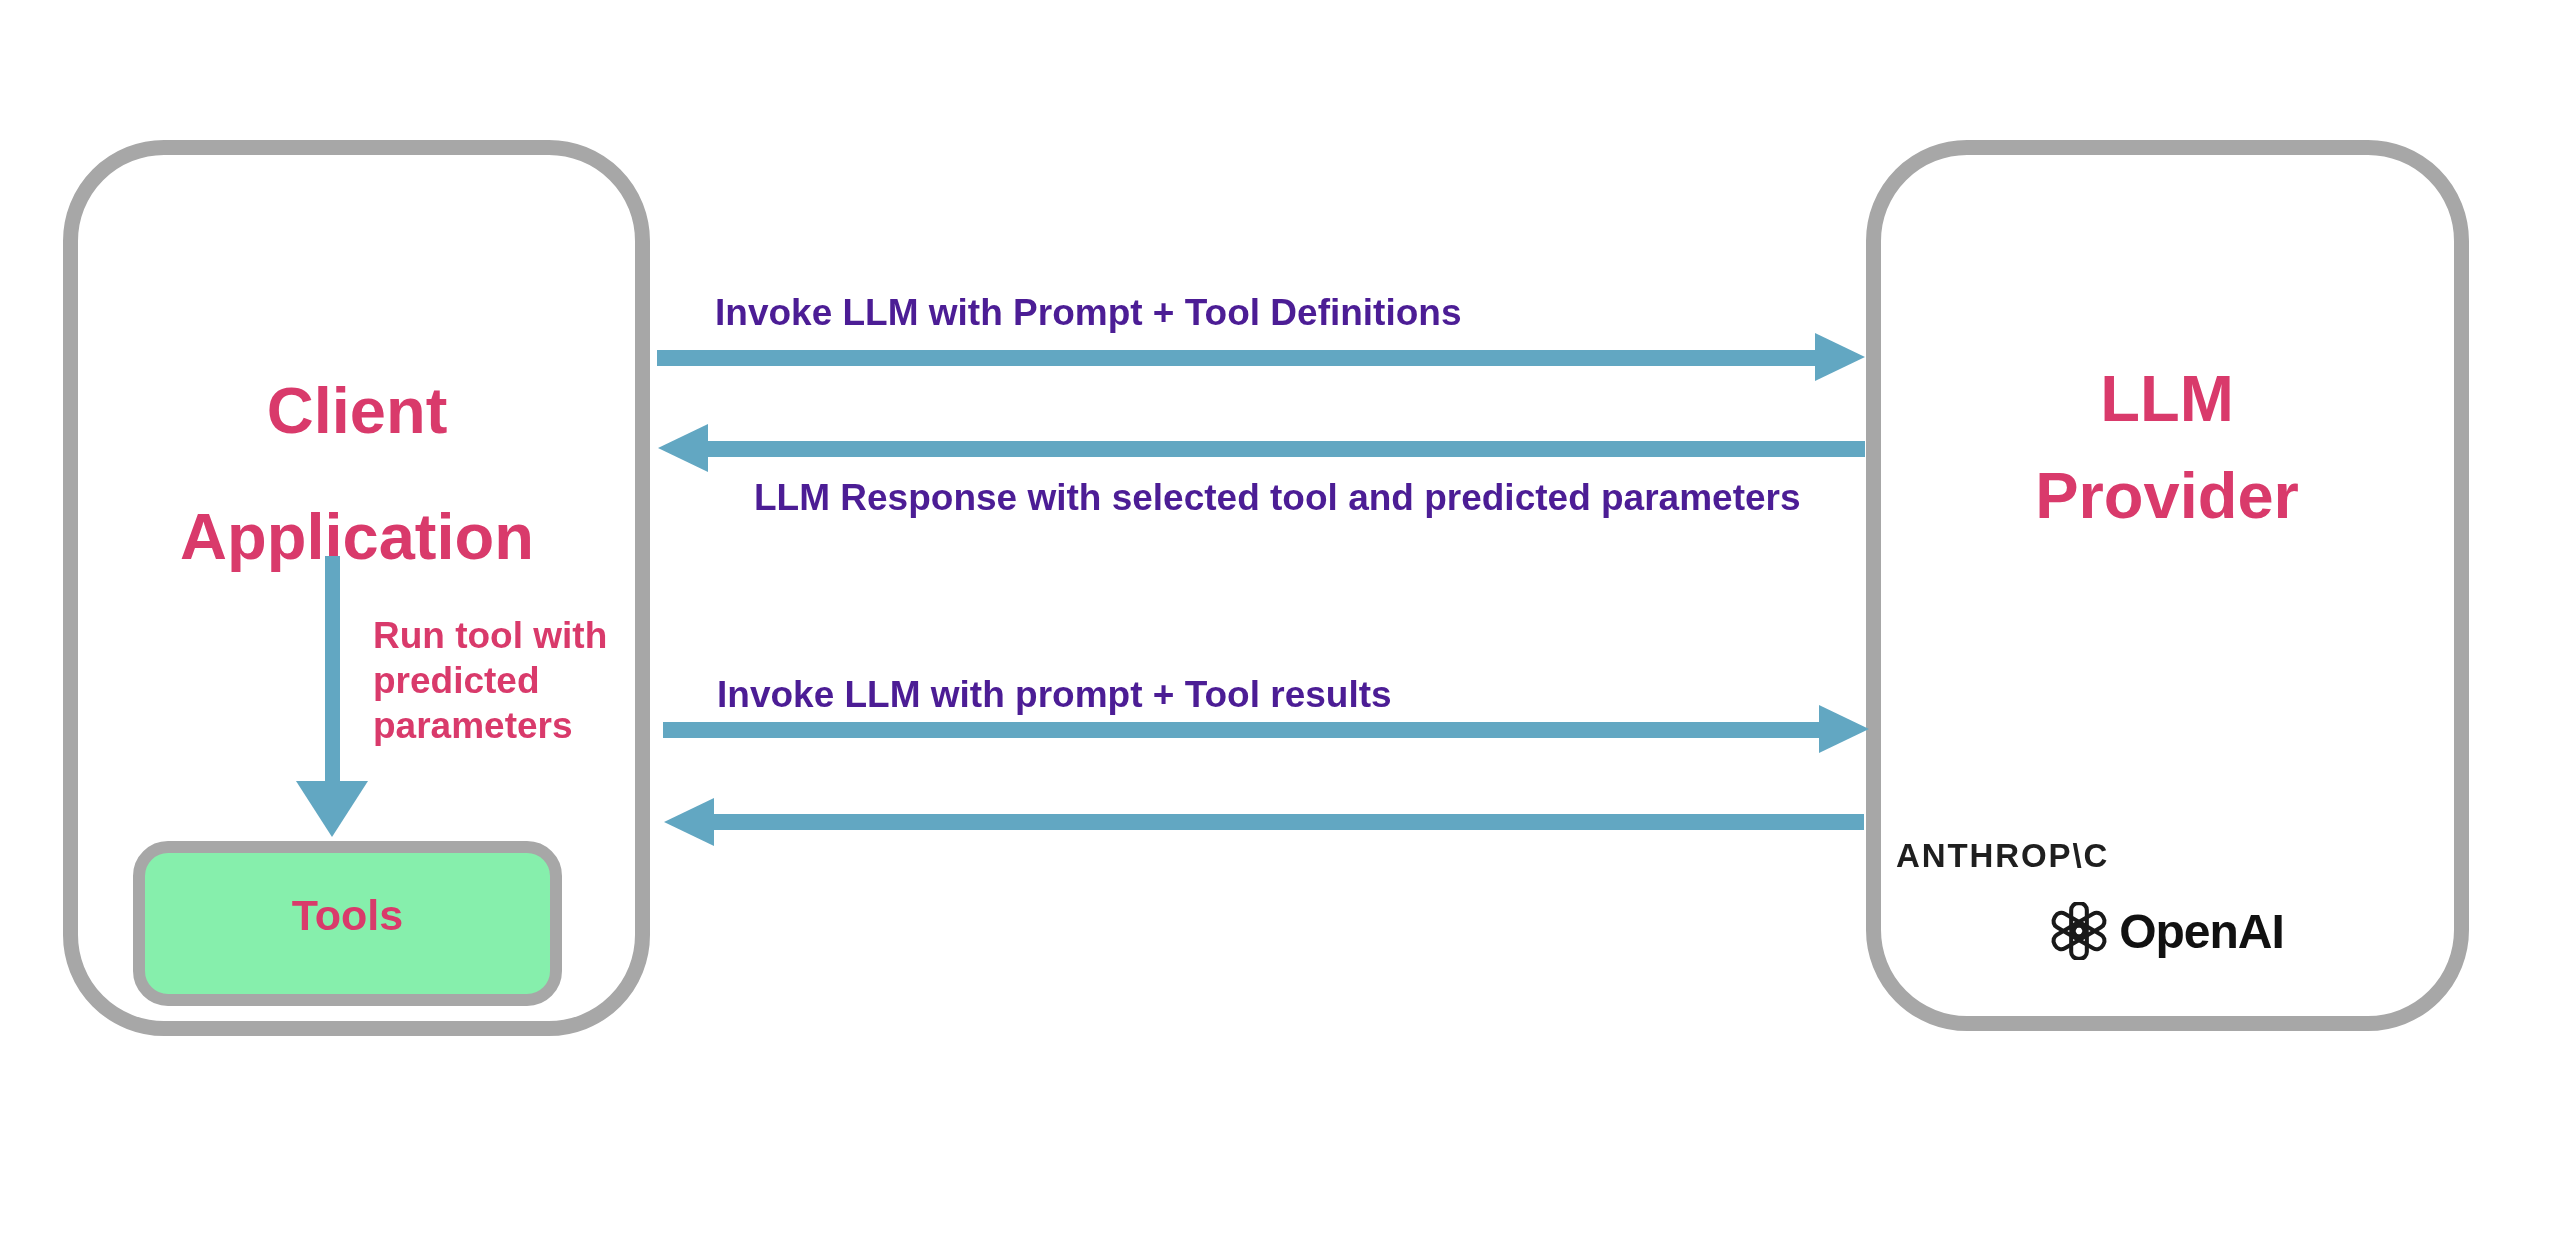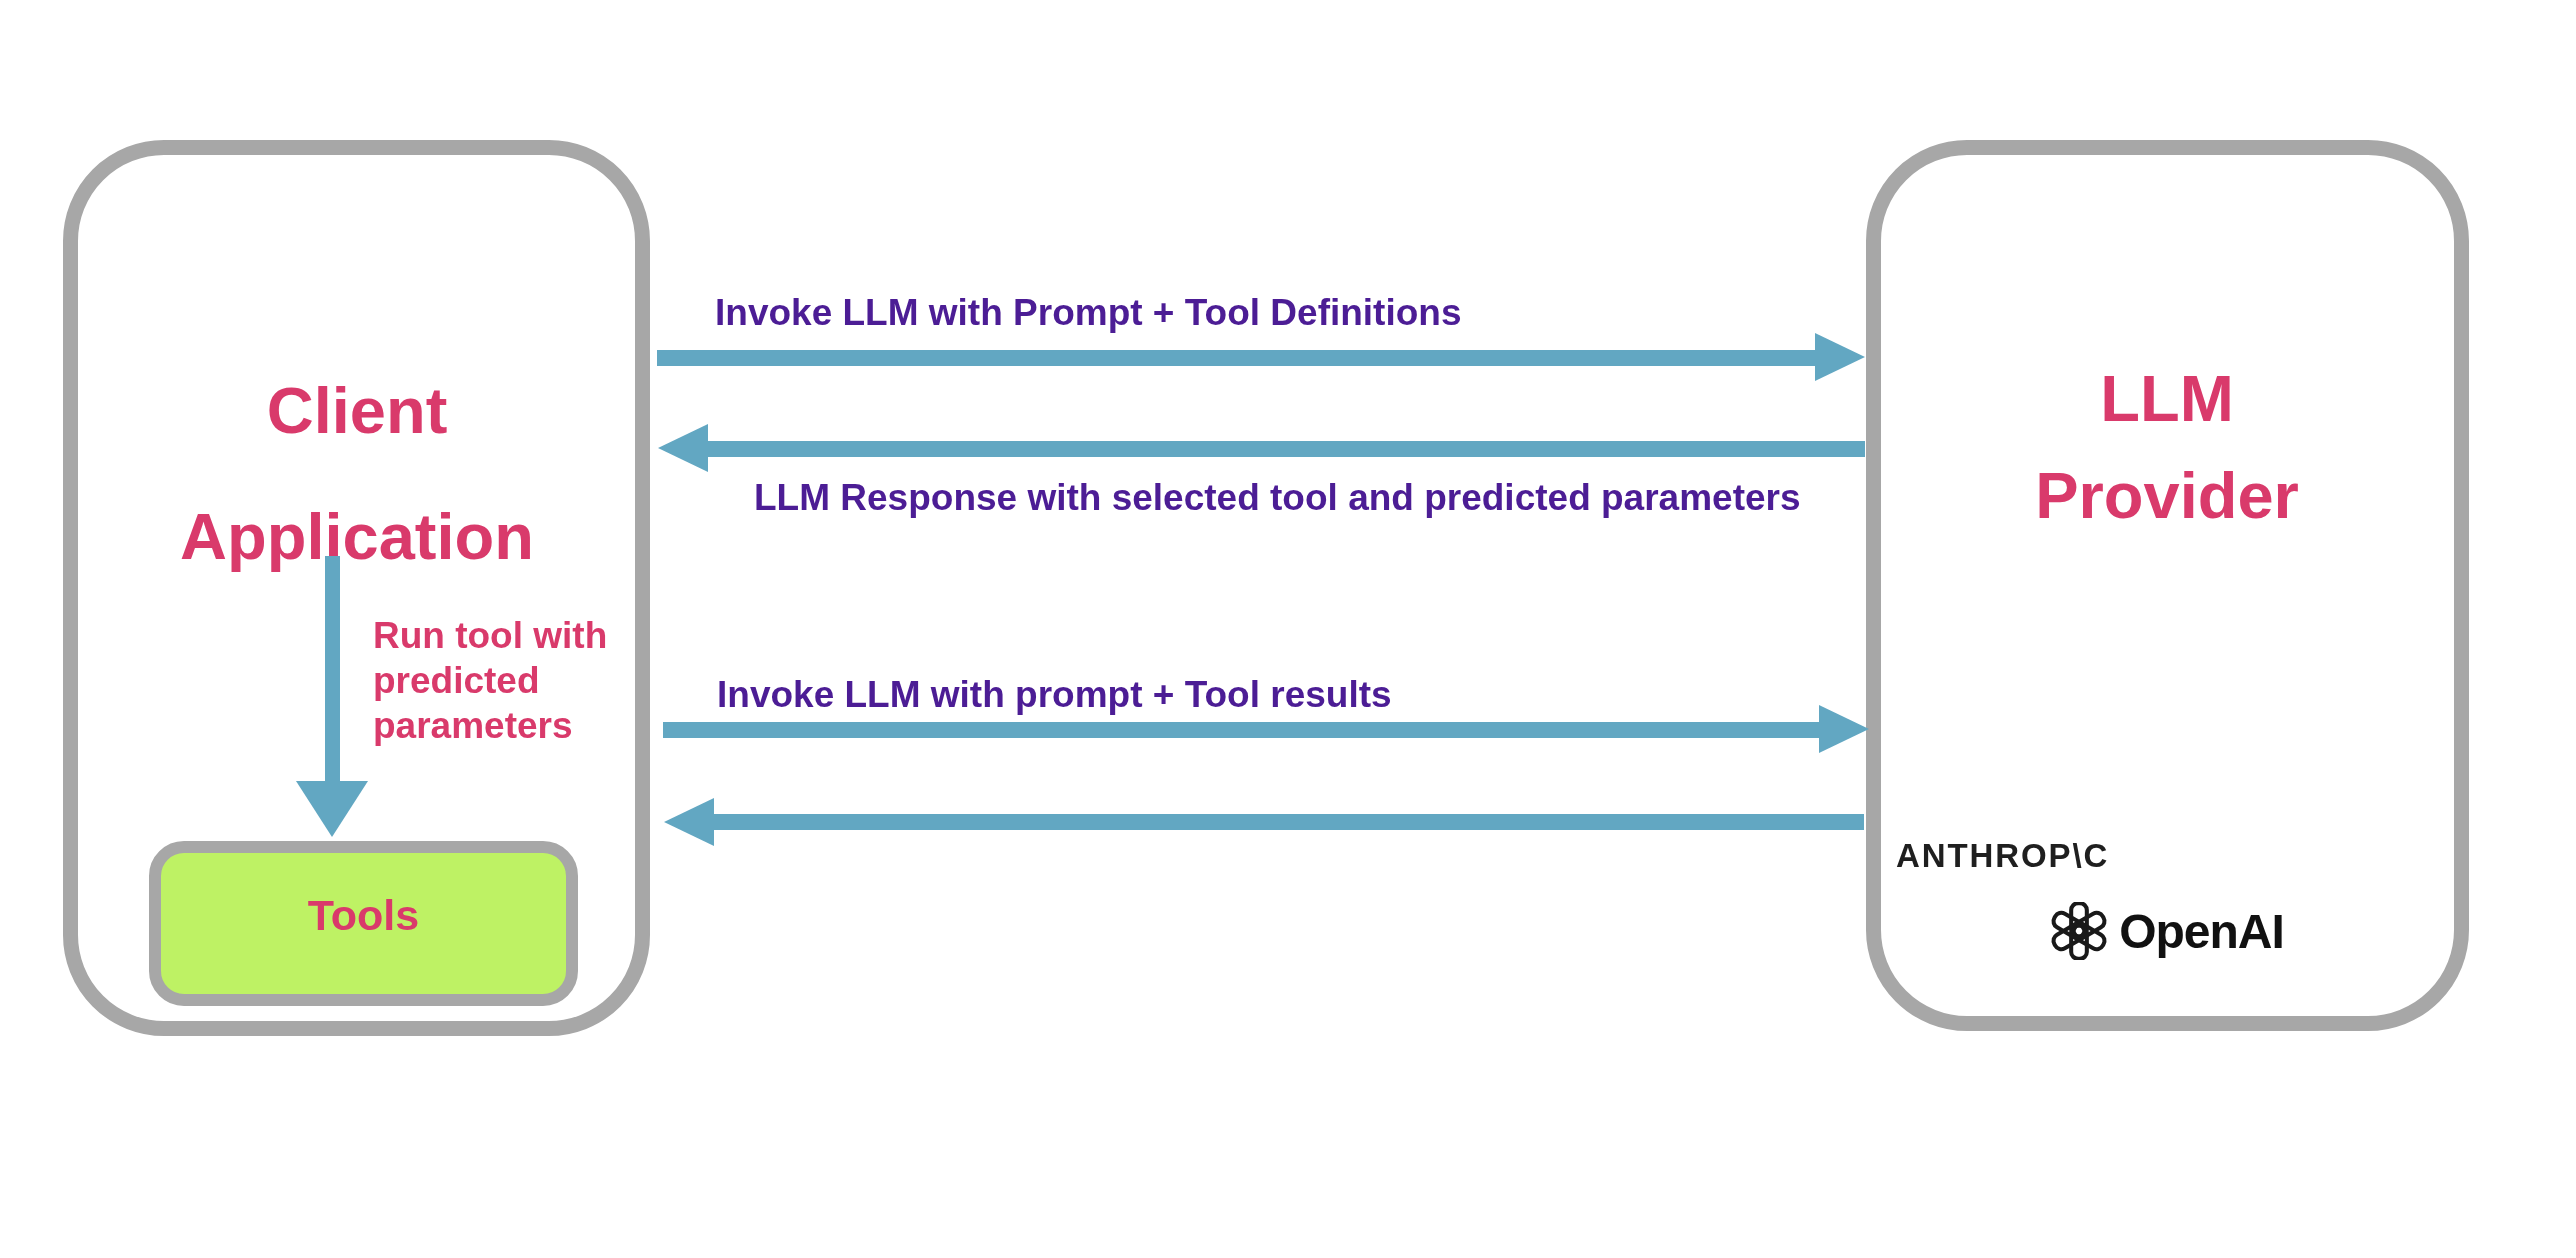--- a/index.html
+++ b/index.html
@@ -47,25 +47,24 @@
     font-size:37px;
     line-height:45px;
     white-space:pre-line;
   }
   .tools-box{
     position:absolute;
     left:133px;top:841px;
     width:405px;height:125px;
     border:12.6px solid #a7a7a7;
     border-radius:35px;
-    background:#bef264;
+    background:#86efac;
     display:flex;align-items:center;justify-content:center;
     padding-bottom:15.5px;
     box-sizing:content-box;
-    margin-left:16px;
   }
   .tools-label{
     color:#d93a6b;font-weight:bold;font-size:43px;
   }
   .anthropic-wordmark{
     position:absolute;
     left:1881px;top:837px;width:572px;
     text-align:left;
     color:#1f1f1f;
     font-weight:bold;

